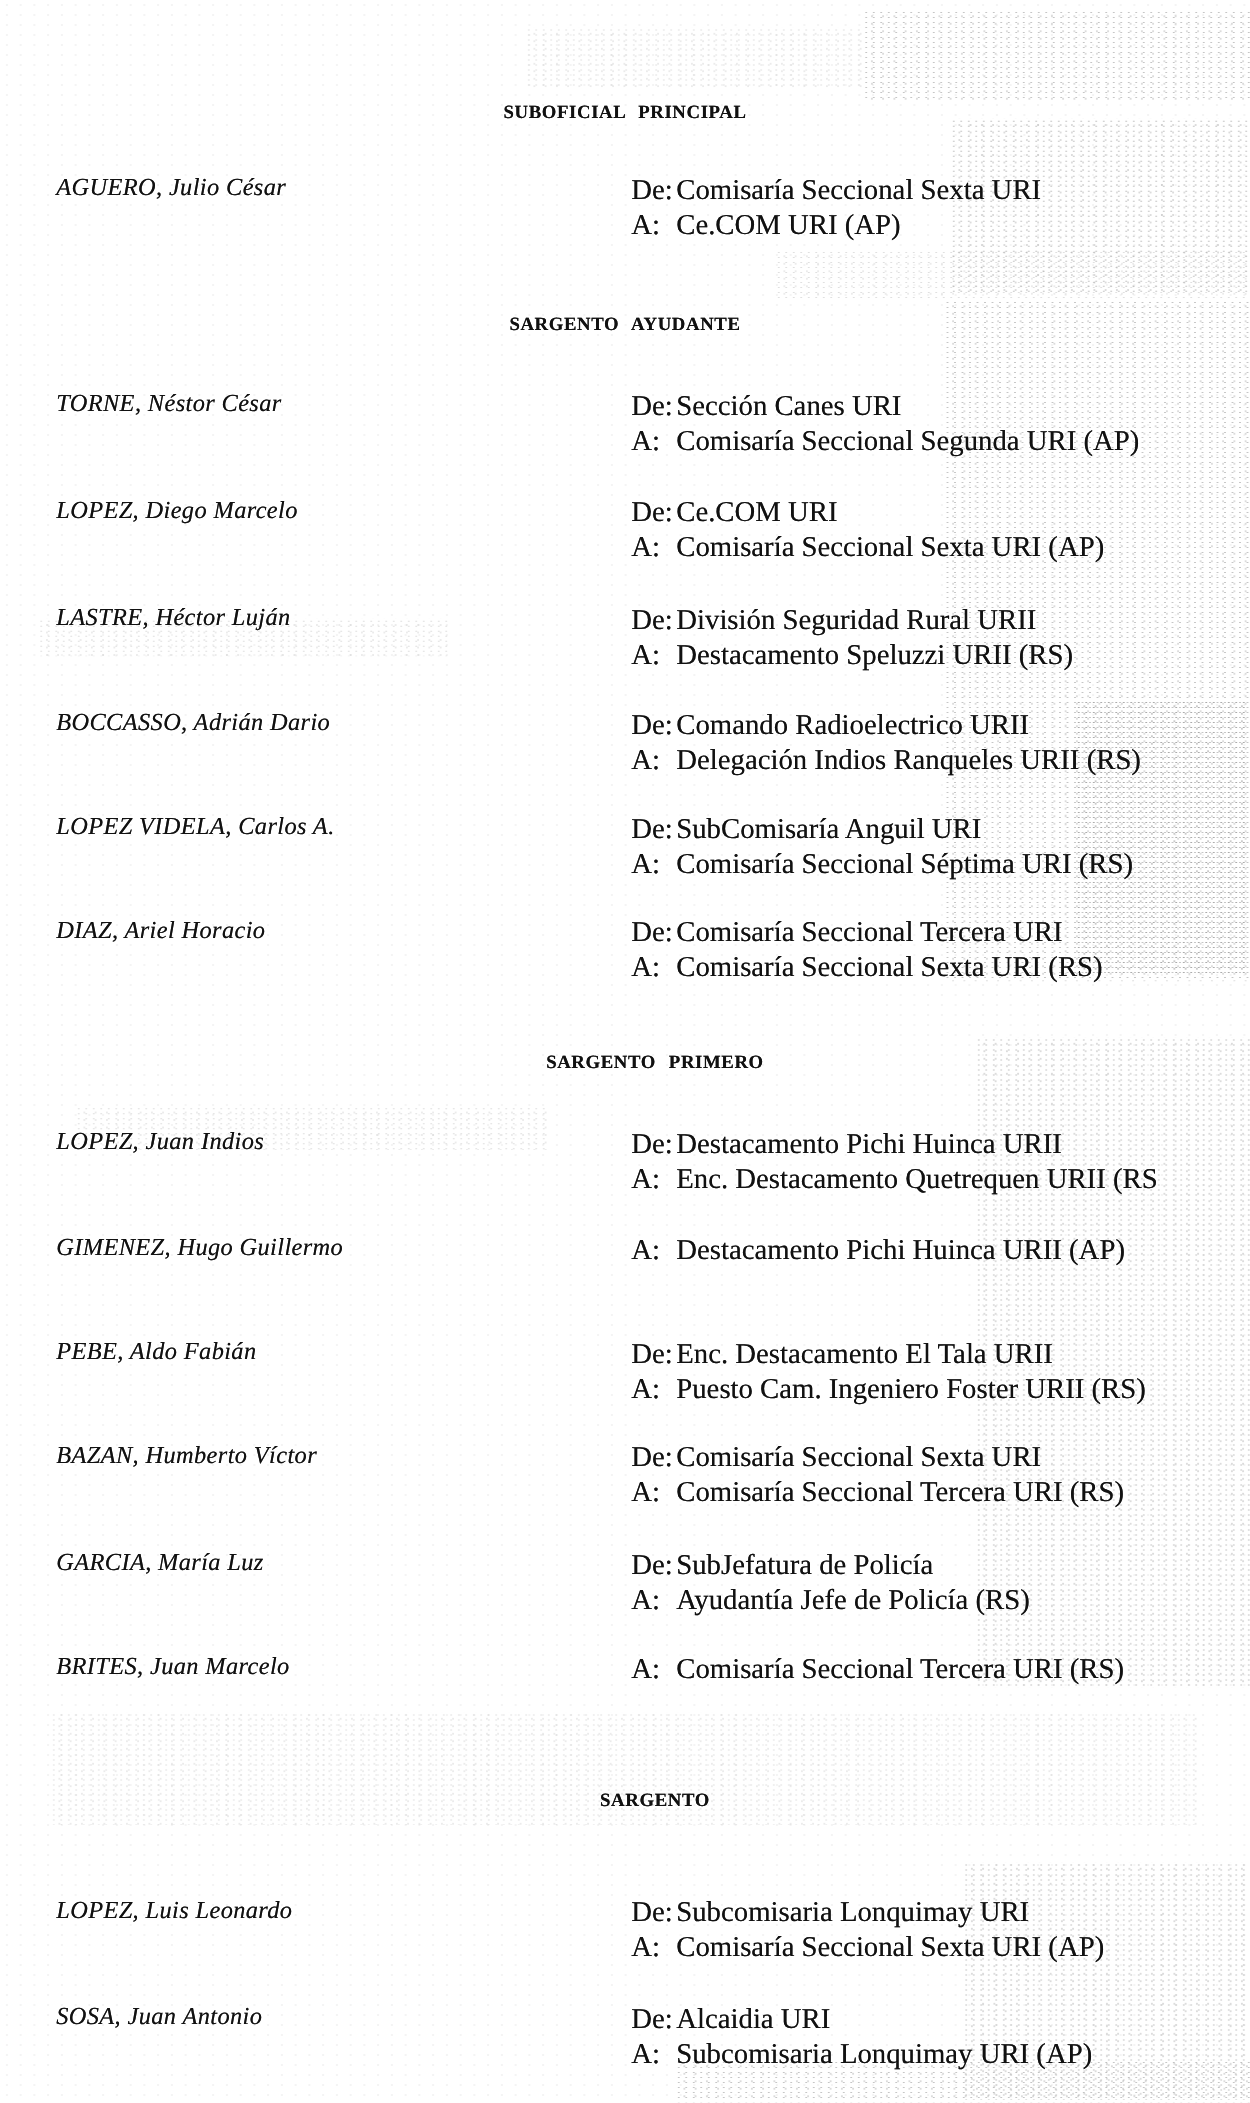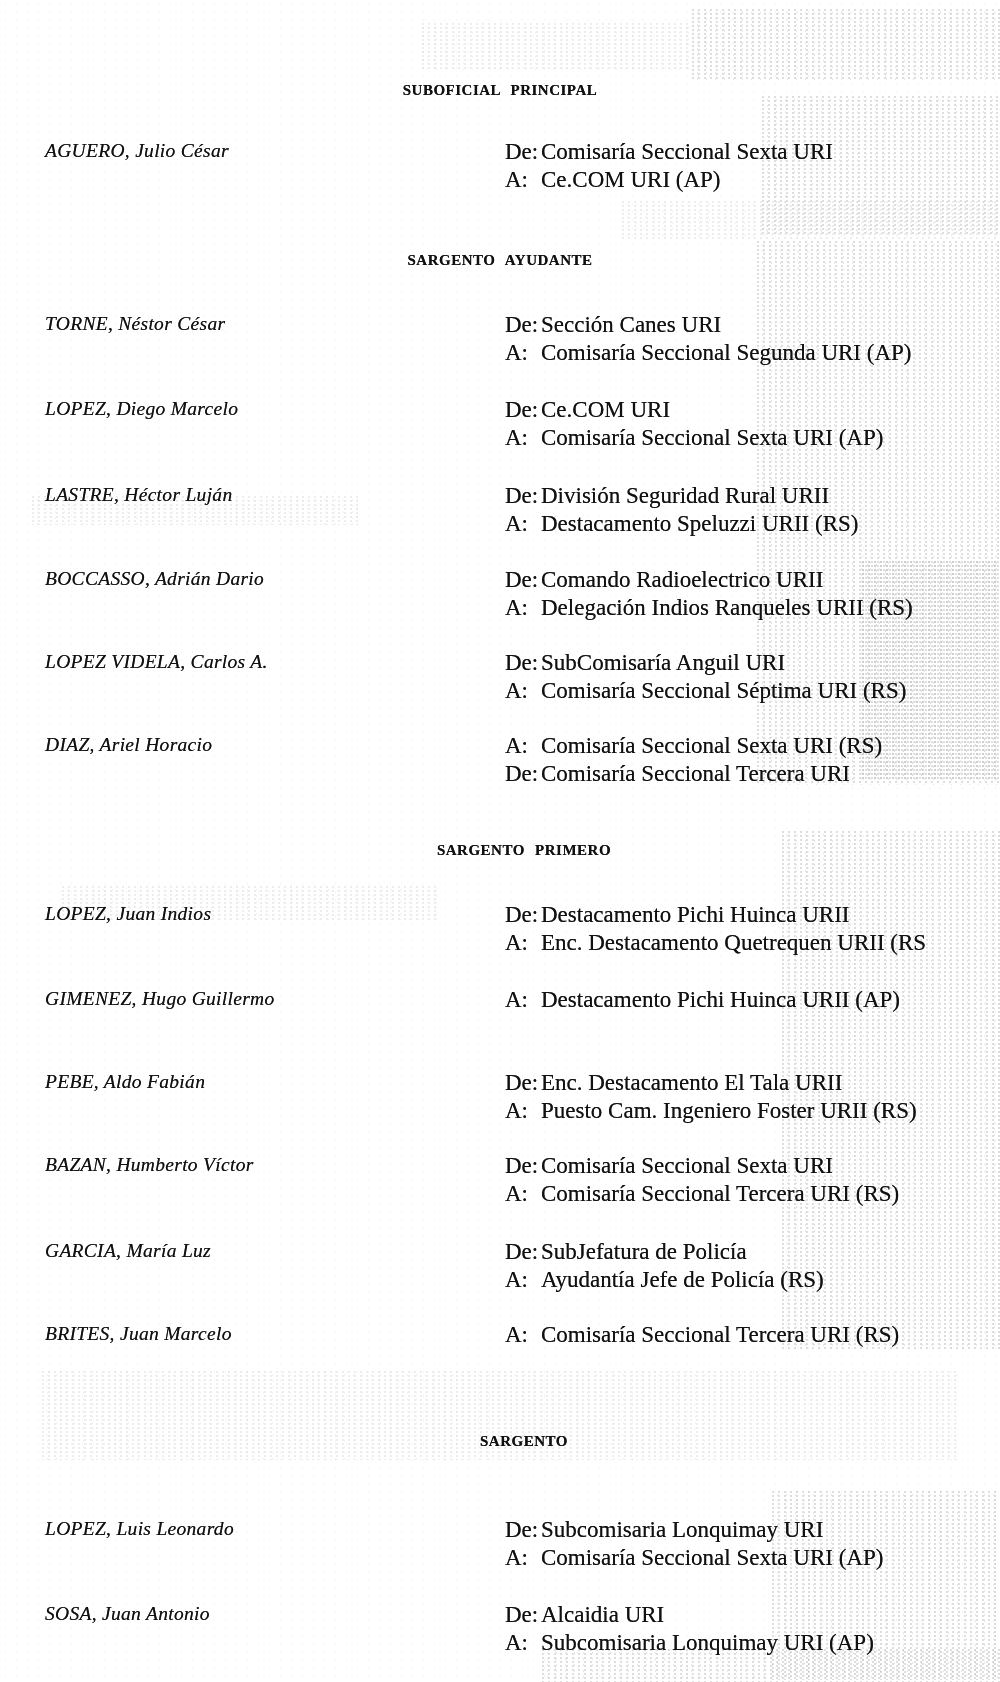--- a/index.html
+++ b/index.html
@@ -107,22 +107,22 @@
     <div class="person-name">LOPEZ VIDELA, Carlos A.</div>
     <div class="assign">
       <div class="assign-line"><span class="lbl">De:</span><span>SubComisaría Anguil URI</span></div>
       <div class="assign-line"><span class="lbl">A:</span><span>Comisaría Seccional Séptima URI (RS)</span></div>
     </div>
   </div>
 
   <div class="entry" style="top:732px;">
     <div class="person-name">DIAZ, Ariel Horacio</div>
     <div class="assign">
+      <div class="assign-line"><span class="lbl">De:</span><span>Comisaría Seccional Tercera URI</span></div>
       <div class="assign-line"><span class="lbl">A:</span><span>Comisaría Seccional Sexta URI (RS)</span></div>
-      <div class="assign-line"><span class="lbl">De:</span><span>Comisaría Seccional Tercera URI</span></div>
     </div>
   </div>
 
   <div class="section-title" style="top:842px;margin-left:24px;">SARGENTO PRIMERO</div>
 
   <div class="entry" style="top:901px;">
     <div class="person-name">LOPEZ, Juan Indios</div>
     <div class="assign">
       <div class="assign-line"><span class="lbl">De:</span><span>Destacamento Pichi Huinca URII</span></div>
       <div class="assign-line"><span class="lbl">A:</span><span>Enc. Destacamento Quetrequen URII (RS</span></div>

